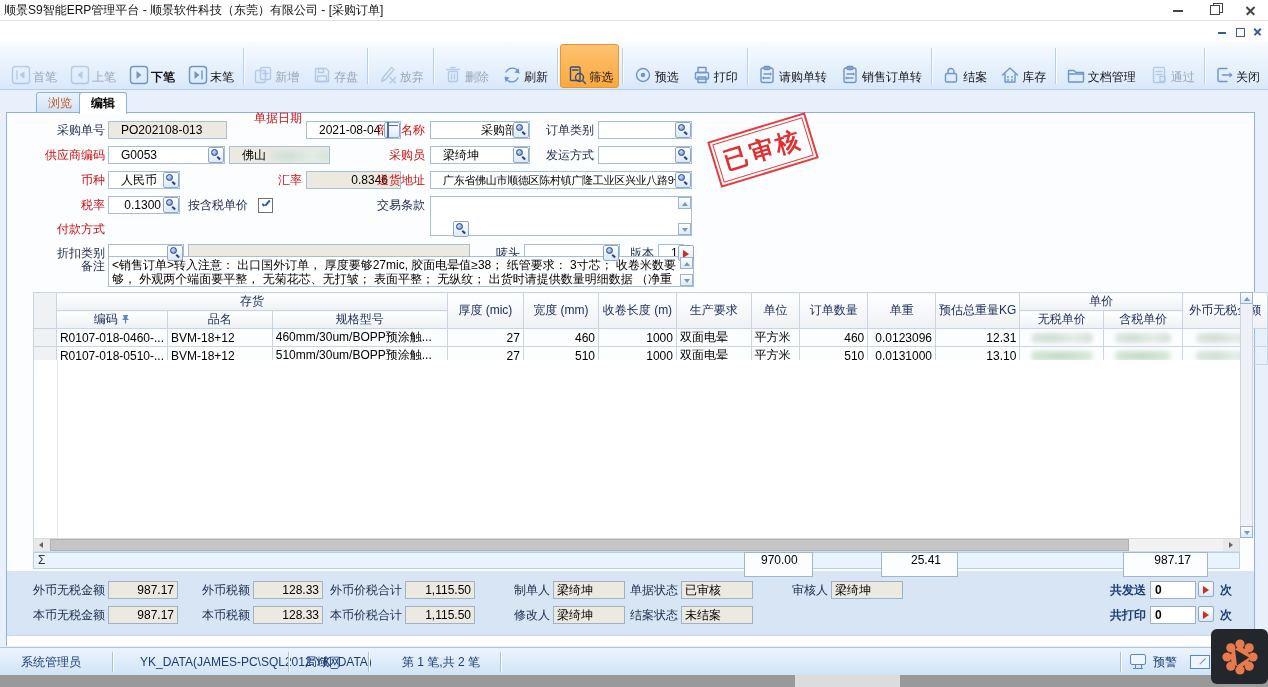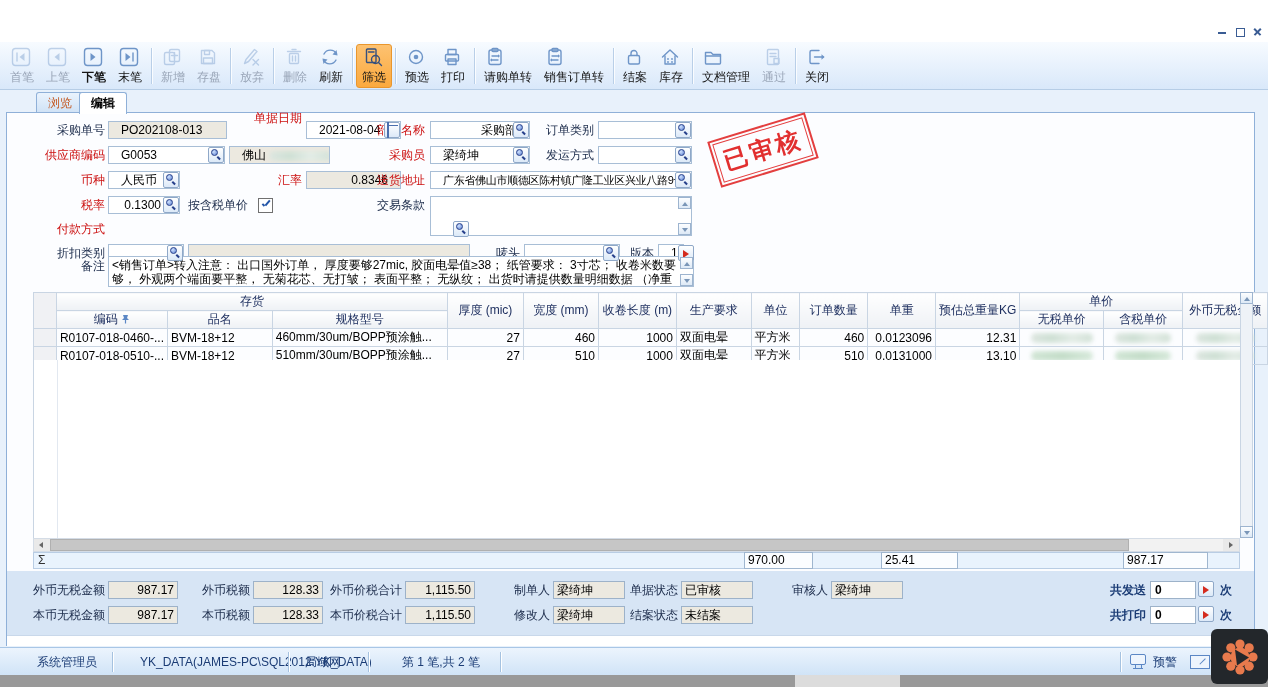--- a/index.html
+++ b/index.html
@@ -20,21 +20,21 @@
   .appicon .sq1{position:absolute;left:0;top:3px;width:8px;height:8px;background:#d0342c;border:1px solid #8d1f19;}
   .appicon .sq2{position:absolute;left:5px;top:0;width:8px;height:8px;background:#3b68c4;border:1px solid #1d3c86;}
   .mitem{padding:0 9px;line-height:22px;color:#13244d;cursor:default;}
   .childctl{position:absolute;top:24px;height:16px;}
   .childctl .cbar{position:absolute;top:8px;width:8px;height:2px;background:#3a5c94;}
   .childctl .cbox{position:absolute;top:4px;width:7px;height:7px;border:1.3px solid #3a5c94;}
   .childctl .cx1,.childctl .cx2{position:absolute;top:7px;width:9px;height:1.6px;background:#3a5c94;}
   .childctl .cx1{transform:rotate(45deg);} .childctl .cx2{transform:rotate(-45deg);}
   
   .toolbar{left:0;top:42px;width:1268px;height:48px;background:linear-gradient(#f7fbff,#d9e8fa);border-bottom:1px solid #b6cde6;display:flex;align-items:stretch;padding:2px 2px 1px 4px;box-sizing:border-box;}
-  .tbtn{display:flex;flex-direction:column;align-items:flex-start;justify-content:center;padding:1px 5px;gap:1px;border:1px solid transparent;border-radius:3px;}
+  .tbtn{display:flex;flex-direction:row;align-items:flex-end;justify-content:center;padding:1px 5px;gap:1px;border:1px solid transparent;border-radius:3px;}
   .tbtn .tlabel{font-size:12px;color:#151515;white-space:nowrap;}
   .tbtn.bold .tlabel{font-weight:bold;}
   .tbtn.disabled .tlabel{color:#9aa6b8;}
   .tbtn.disabled svg{opacity:.4;}
   .tbtn.active{background:linear-gradient(#fdc271,#fba93e);border:1px solid #e9962d;}
   .tsep{width:1px;background:#b9cfe8;margin:4px 3px;box-shadow:1px 0 0 rgba(255,255,255,.8);}
   .ticon svg{width:22px;height:22px;display:block;}
   .ticon .s{fill:none;stroke:#6e95c8;stroke-width:1.4;stroke-linejoin:round;stroke-linecap:round;}
   .ticon .f{fill:#6e95c8;stroke:none;}
   .tbtn.active .s{stroke:#35507e;}
@@ -81,21 +81,21 @@
   .gridempty .selline{position:absolute;left:23px;top:0;width:1px;height:100%;background:#e2e8f0;}
   .hscroll{left:33px;top:538px;width:1207px;height:14px;background:#f2f2f2;border:1px solid #d4dce6;box-sizing:border-box;z-index:2;}
   .harr{position:absolute;top:0;width:16px;height:12px;background:#e9e9e9;}
   .harr::before{content:"";position:absolute;top:3px;}
   .harr.l::before{left:5px;border-right:4px solid #666;border-top:3.5px solid transparent;border-bottom:3.5px solid transparent;}
   .harr.r::before{left:6px;border-left:4px solid #666;border-top:3.5px solid transparent;border-bottom:3.5px solid transparent;}
   .hthumb{position:absolute;left:16px;top:0;width:1079px;height:12px;background:#c6c6c6;border:1px solid #b0b0b0;box-sizing:border-box;}
   .vscroll{left:1240px;top:292px;width:13px;height:246px;background:#eef2f7;border:1px solid #c9d5e3;box-sizing:border-box;z-index:2;}
   .sumrow{left:33px;top:552px;width:1207px;height:17px;background:#e9f3fd;border:1px solid #b9cde4;box-sizing:border-box;z-index:2;}
   .sumrow .sigma{position:absolute;left:4px;top:0;line-height:15px;color:#333;font-size:12px;}
-  .sumbox{position:absolute;top:-1px;height:17px;line-height:15px;border:1px solid #9fb6cf;background:#fbfdff;text-align:left;padding:0 3px;box-sizing:border-box;}
+  .sumbox{position:absolute;top:-1px;height:25px;line-height:15px;border:1px solid #9fb6cf;background:#fbfdff;text-align:right;padding:0 16px;box-sizing:border-box;}
   
   .sfld{position:absolute;height:18px;line-height:16px;border:1px solid #9db2c9;background:#ece9e0;padding:0 3px;box-sizing:border-box;z-index:2;white-space:nowrap;}
   .sfld.num{text-align:right;}
   .cfld{position:absolute;height:18px;line-height:16px;border:1px solid #9db2c9;background:#fff;padding:0 4px;box-sizing:border-box;z-index:2;font-weight:bold;}
   .blu{color:#1b3c75;}
   
   .statusbar{left:0;top:647px;width:1268px;height:28px;background:linear-gradient(#ecf4fd,#cfe3f7);border-top:1px solid #a8c6e6;z-index:2;}
   .sseg{position:absolute;top:0;line-height:28px;color:#1b3c75;white-space:nowrap;}
   .ssep{position:absolute;top:4px;width:1px;height:20px;background:#a5c2e0;box-shadow:1px 0 0 #fff;}
   .taskbar{left:0;top:675px;width:1268px;height:12px;background:#999;z-index:2;}
@@ -107,20 +107,34 @@
   .envicon{position:absolute;width:20px;height:14px;border:1.3px solid #5b87c5;background:#eef5fd;box-sizing:border-box;}
   .envicon::before{content:"";position:absolute;left:0;top:0;width:8px;height:8px;border-right:1.3px solid #5b87c5;transform:rotate(45deg) translate(2px,-4px);}
   
   .widget{left:1211px;top:629px;width:57px;height:55px;background:#23272b;border-radius:6px;z-index:6;display:flex;align-items:center;justify-content:center;}
 </style>
 </head>
 <body>
 
 <div class="app">
 
+  <div class="abs titlebar">
+    <span class="ttl">顺景S9智能ERP管理平台 - 顺景软件科技（东莞）有限公司 - [采购订单]</span>
+    <div class="wctl" style="left:1160px;">
+        <span class="bar"></span>
+      </div>
+    <div class="wctl" style="left:1196px;">
+        <span class="box2"></span>
+        <span class="box"></span>
+      </div>
+    <div class="wctl" style="left:1232px;">
+        <span class="x1"></span>
+        <span class="x2"></span>
+      </div>
+  </div>
 
   <div class="childctl" style="left:1218px;">
       <span class="cbar" style="left:0;"></span>
     </div>
   <div class="childctl" style="left:1236px;">
       <span class="cbox" style="left:0;"></span>
     </div>
   <div class="childctl" style="left:1253px;">
       <span class="cx1" style="left:0;"></span>
       <span class="cx2" style="left:0;"></span>
@@ -537,21 +551,21 @@
   <div class="lbl" style="left:500px;top:606px;width:50px;">修改人</div>
   <div class="sfld" style="left:553px;top:606px;width:72px;">梁绮坤</div>
   <div class="lbl" style="left:628px;top:606px;width:50px;">结案状态</div>
   <div class="sfld" style="left:681px;top:606px;width:72px;">未结案</div>
   <div class="lbl blu" style="left:1098px;top:606px;width:48px;font-weight:bold;">共打印</div>
   <div class="cfld" style="left:1150px;top:606px;width:46px;">0</div>
   <div class="spinbtn" style="left:1198px;top:606px;"></div>
   <div class="lbl blu left" style="left:1220px;top:606px;width:20px;font-weight:bold;">次</div>
 
   <div class="abs statusbar">
-    <span class="sseg" style="left:37px;">系统管理员</span>
+    <span class="sseg" style="left:21px;">系统管理员</span>
     <span class="ssep" style="left:112px;"></span>
     <span class="sseg" style="left:140px;">YK_DATA(JAMES-PC\SQL2012:YK_DATA)</span>
     <span class="ssep" style="left:288px;"></span>
     <span class="sseg" style="left:305px;">局域网</span>
     <span class="ssep" style="left:368px;"></span>
     <span class="sseg" style="left:402px;">第 1 笔,共 2 笔</span>
     <span class="ssep" style="left:500px;"></span>
     <span class="ssep" style="left:1120px;"></span>
     <span class="monicon" style="left:1130px;top:6px;">
         <span class="scr"></span>

